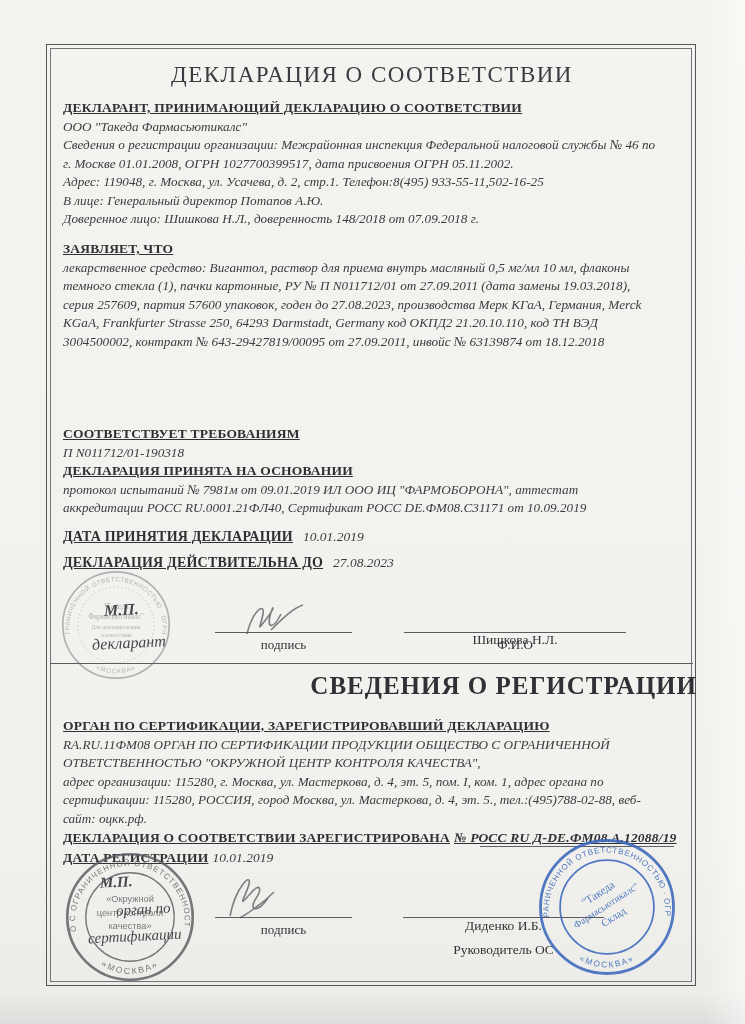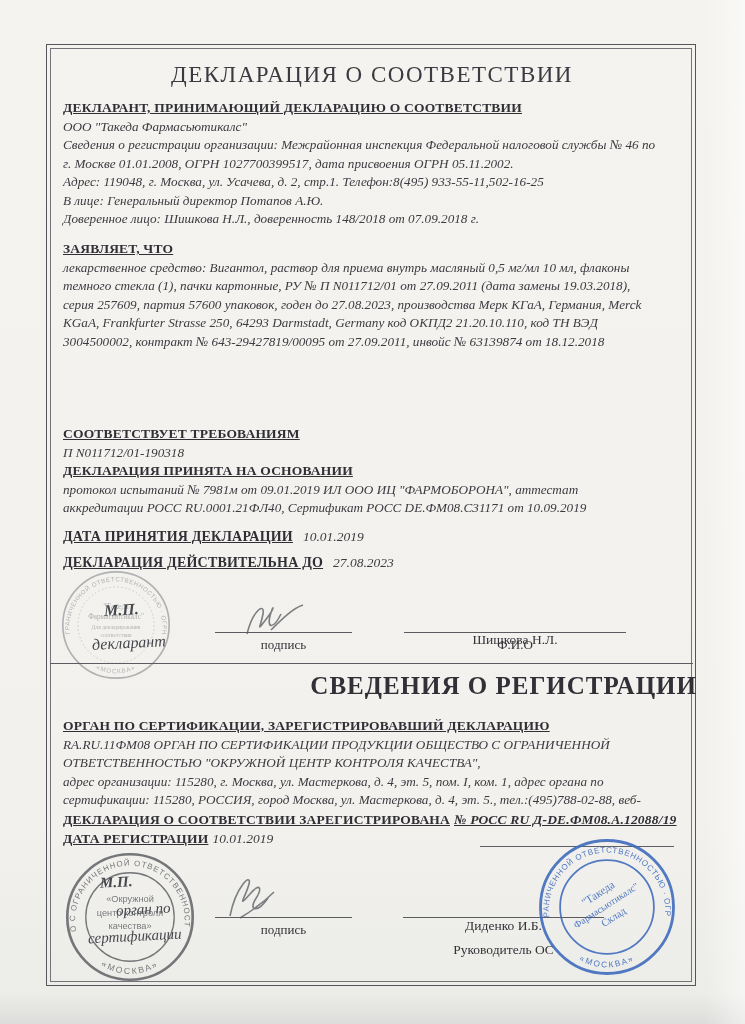--- a/index.html
+++ b/index.html
@@ -123,20 +123,21 @@
 
   <div class="divider"></div>
   <div class="reg-title">СВЕДЕНИЯ О РЕГИСТРАЦИИ</div>
 
   <div class="blk" style="top:717px;">
     <div class="h">ОРГАН ПО СЕРТИФИКАЦИИ, ЗАРЕГИСТРИРОВАВШИЙ ДЕКЛАРАЦИЮ</div>
     <div class="it">RA.RU.11ФМ08 ОРГАН ПО СЕРТИФИКАЦИИ ПРОДУКЦИИ ОБЩЕСТВО С ОГРАНИЧЕННОЙ</div>
     <div class="it">ОТВЕТСТВЕННОСТЬЮ "ОКРУЖНОЙ ЦЕНТР КОНТРОЛЯ КАЧЕСТВА",</div>
     <div class="it">адрес организации: 115280, г. Москва, ул. Мастеркова, д. 4, эт. 5, пом. I, ком. 1, адрес органа по</div>
     <div class="it">сертификации: 115280, РОССИЯ, город Москва, ул. Мастеркова, д. 4, эт. 5., тел.:(495)788-02-88, веб-</div>
+    <div class="it">сайт: оцкк.рф.</div>
     <div>
       <span class="h">ДЕКЛАРАЦИЯ О СООТВЕТСТВИИ ЗАРЕГИСТРИРОВАНА</span>
       <span class="h itb">№ РОСС RU Д-DE.ФМ08.А.12088/19</span>
     </div>
     <div>
       <span class="h">ДАТА РЕГИСТРАЦИИ</span>
       <span class="it" style="font-size:13.5px;">10.01.2019</span>
     </div>
   </div>
   <div class="num-underline"></div>

